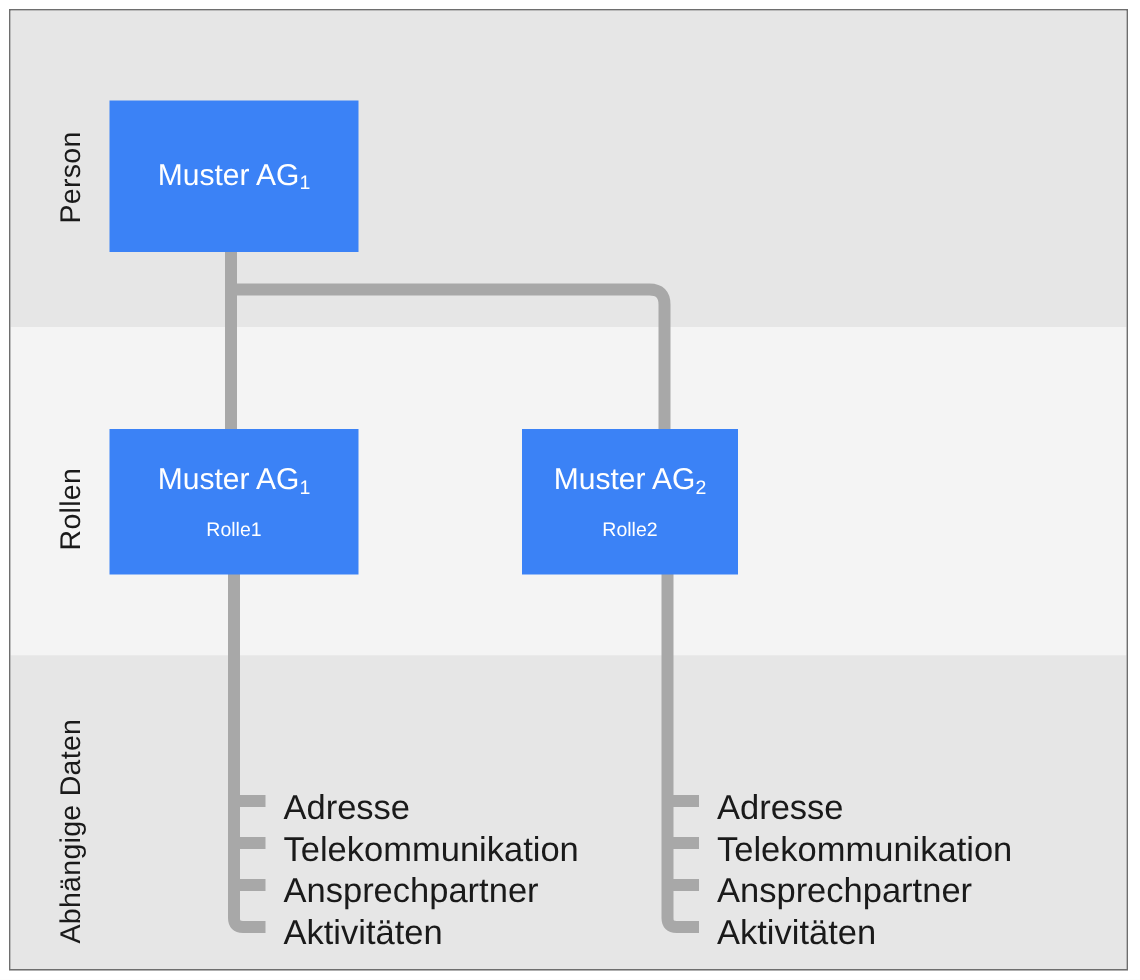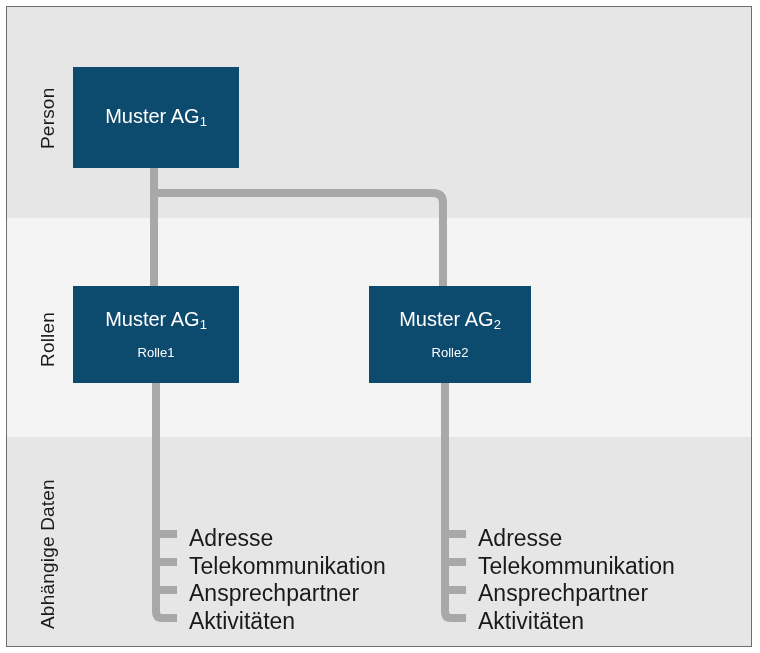--- a/index.html
+++ b/index.html
@@ -65,31 +65,31 @@
     position: absolute;
     left: 0;
     top: 0;
     width: 746px;
     height: 641px;
   }
 
   
   .node {
     position: absolute;
-    background: #0c4a6e;
+    background: #3b82f6;
     color: #ffffff;
     display: flex;
     flex-direction: column;
     align-items: center;
     justify-content: center;
     box-sizing: border-box;
   }
   .node-person { left: 66px;  top: 60px;  width: 166px; height: 101px; }
   .node-role1  { left: 66px;  top: 279px; width: 166px; height: 97px;  }
-  .node-role2  { left: 362px; top: 279px; width: 162px; height: 97px;  }
+  .node-role2  { left: 341px; top: 279px; width: 144px; height: 97px;  }
 
   .node-title {
     font-size: 20px;
     line-height: 23px;
     white-space: nowrap;
   }
   .node-title sub {
     font-size: 13px;
     vertical-align: baseline;
     position: relative;

